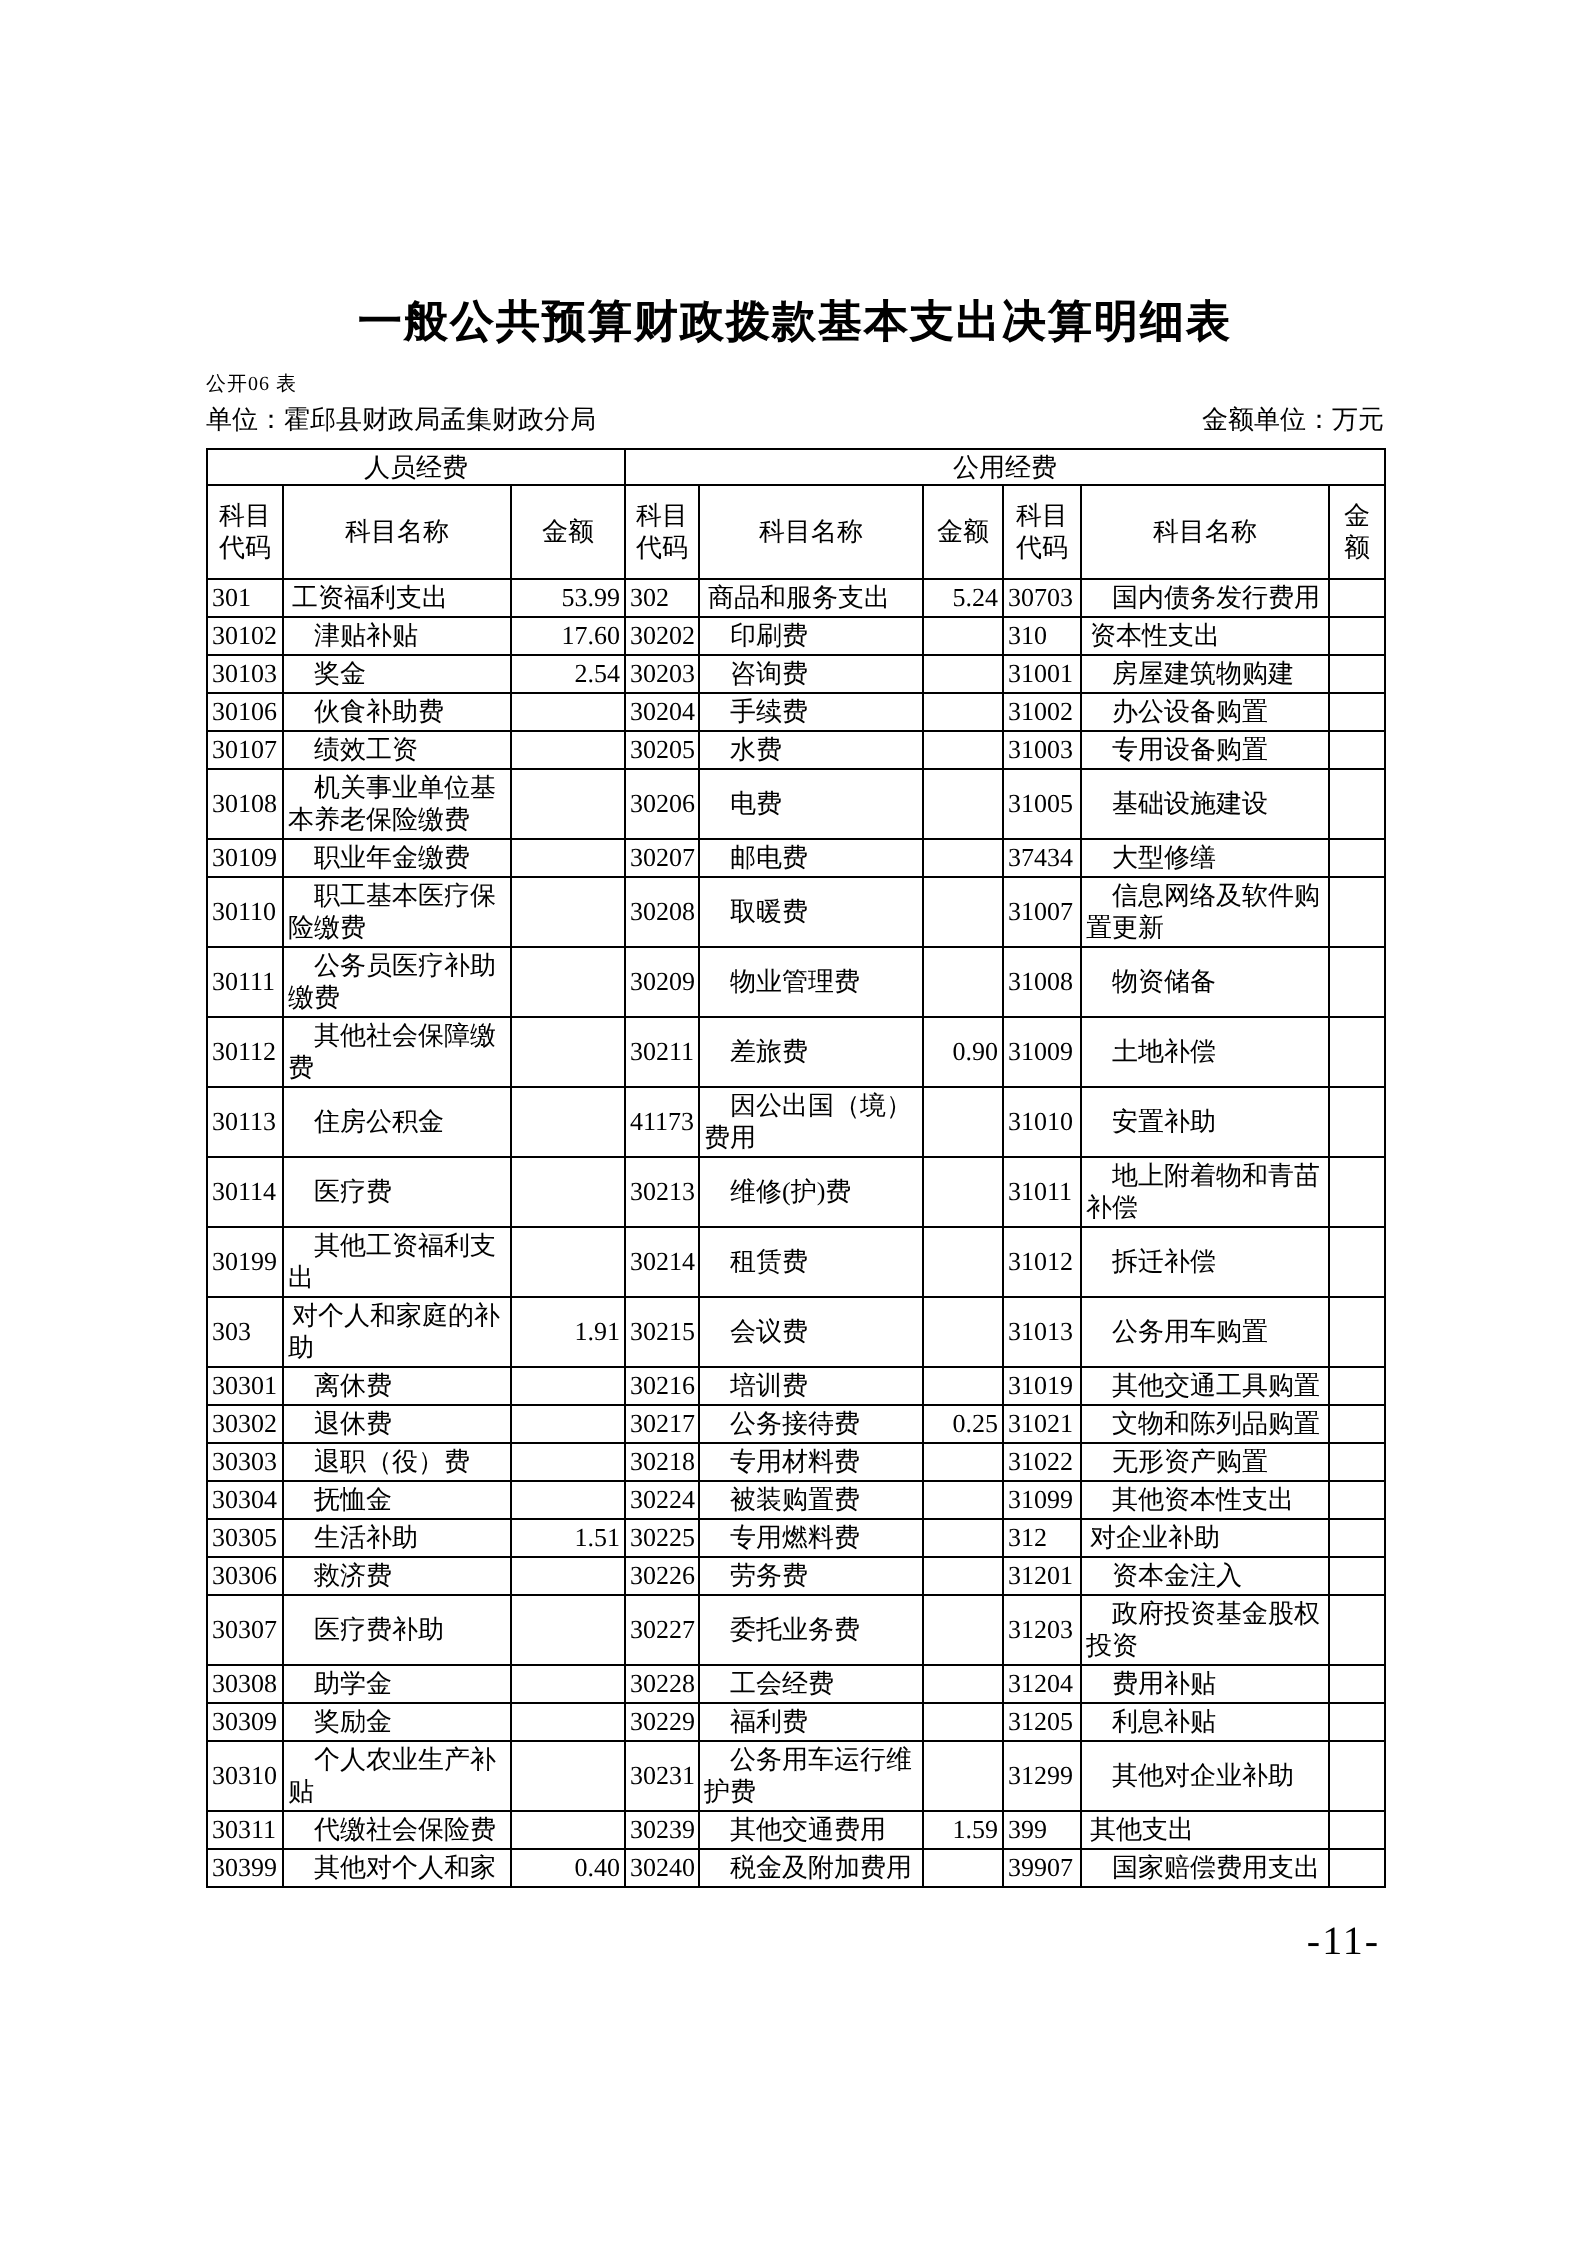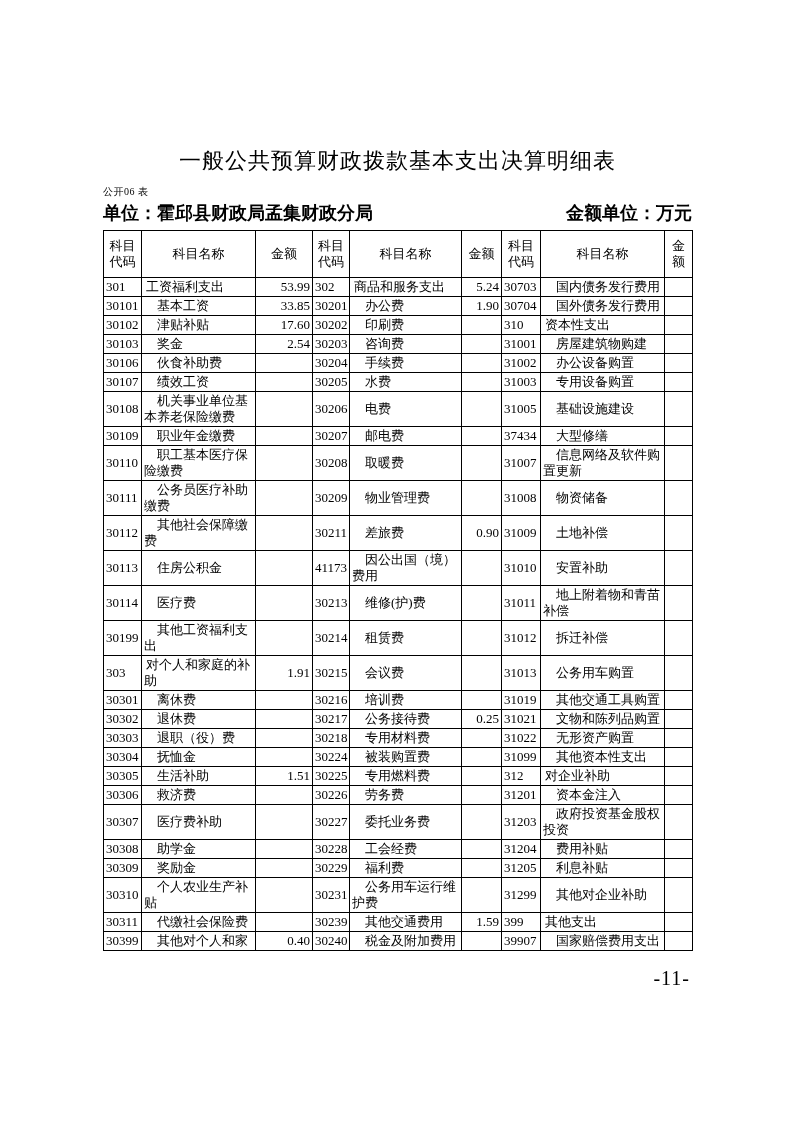--- a/index.html
+++ b/index.html
@@ -13,38 +13,38 @@
   }
   .content {
     position: absolute;
     left: 103px; top: 0;
     width: 589px;
   }
   .doc-title {
     margin-top: 146px;
     text-align: center;
     font-family: "Liberation Sans", "DejaVu Sans", sans-serif;
-    font-weight: normal;
+    font-weight: bold;
     font-size: 22px;
     letter-spacing: 1px;
     white-space: nowrap;
   }
   .form-label {
     margin-top: 9px;
     text-align: left;
     font-size: 10px;
     letter-spacing: 0.5px;
   }
   .unit-row {
     margin-top: 2px;
     display: flex;
     justify-content: space-between;
     align-items: flex-end;
-    font-size: 18px;
-    font-weight: bold;
+    font-size: 13px;
+    font-weight: normal;
   }
   table.budget {
     margin-top: 5px;
     width: 589px;
     table-layout: fixed;
     border-collapse: collapse;
   }
   table.budget th, table.budget td {
     border: 1px solid #000;
     font-size: 13px;
@@ -90,20 +90,24 @@
         <col style="width:114px">
         <col style="width:57px">
       <col style="width:37px">
         <col style="width:112px">
         <col style="width:40px">
       <col style="width:39px">
         <col style="width:124px">
         <col style="width:28px">
     </colgroup>
     <thead>
+      <tr class="group-row">
+        <th colspan="3">人员经费</th>
+        <th colspan="6">公用经费</th>
+      </tr>
       <tr class="colhead-row">
         <th>科目代码</th>
         <th>科目名称</th>
         <th>金额</th>
         <th>科目代码</th>
         <th>科目名称</th>
         <th>金额</th>
         <th>科目代码</th>
         <th>科目名称</th>
         <th>金额</th>
@@ -115,31 +119,20 @@
           <td class="name lvl1">工资福利支出</td>
           <td class="amount">53.99</td>
           <td class="code">302</td>
           <td class="name lvl1">商品和服务支出</td>
           <td class="amount">5.24</td>
           <td class="code">30703</td>
           <td class="name lvl2">国内债务发行费用</td>
           <td class="amount"></td>
         </tr>
         <tr>
-          <td class="code">30101</td>
-          <td class="name lvl2">基本工资</td>
-          <td class="amount">33.85</td>
-          <td class="code">30201</td>
-          <td class="name lvl2">办公费</td>
-          <td class="amount">1.90</td>
-          <td class="code">30704</td>
-          <td class="name lvl2">国外债务发行费用</td>
-          <td class="amount"></td>
-        </tr>
-        <tr>
           <td class="code">30102</td>
           <td class="name lvl2">津贴补贴</td>
           <td class="amount">17.60</td>
           <td class="code">30202</td>
           <td class="name lvl2">印刷费</td>
           <td class="amount"></td>
           <td class="code">310</td>
           <td class="name lvl1">资本性支出</td>
           <td class="amount"></td>
         </tr>

